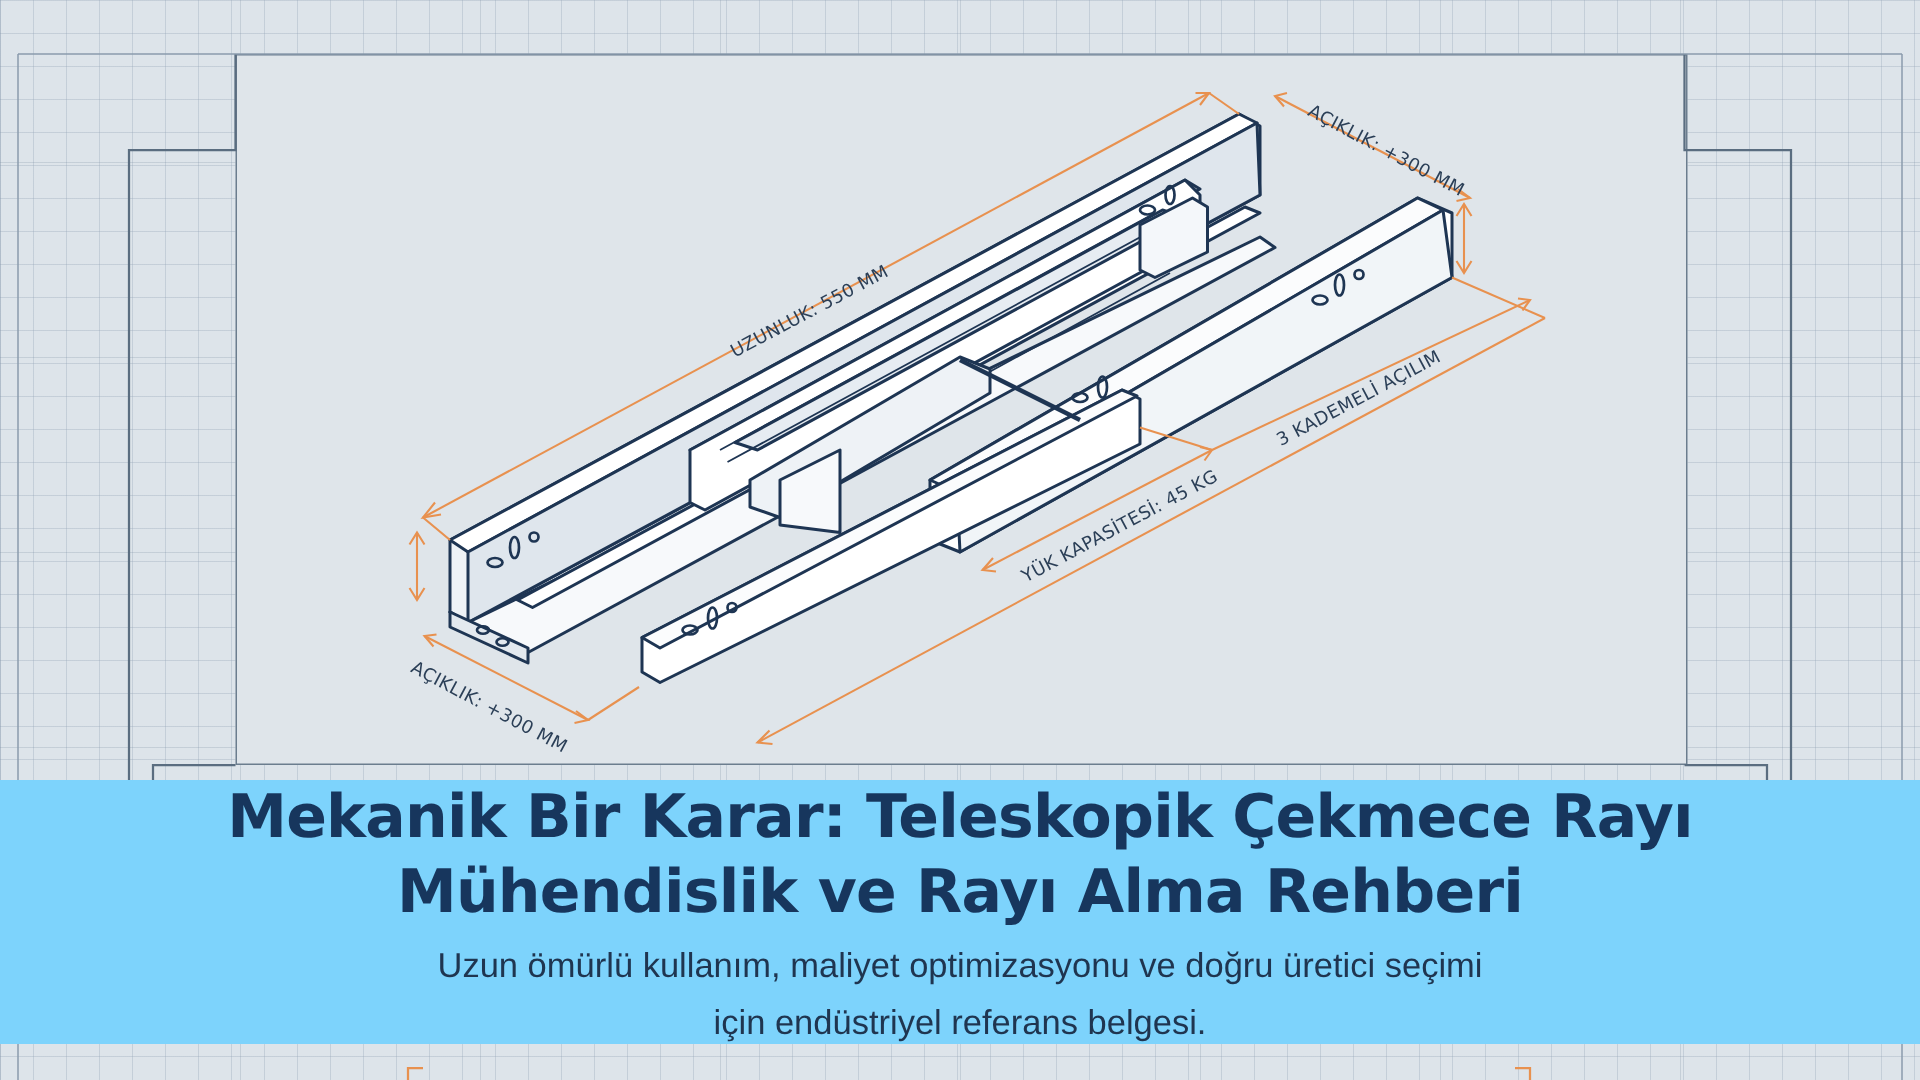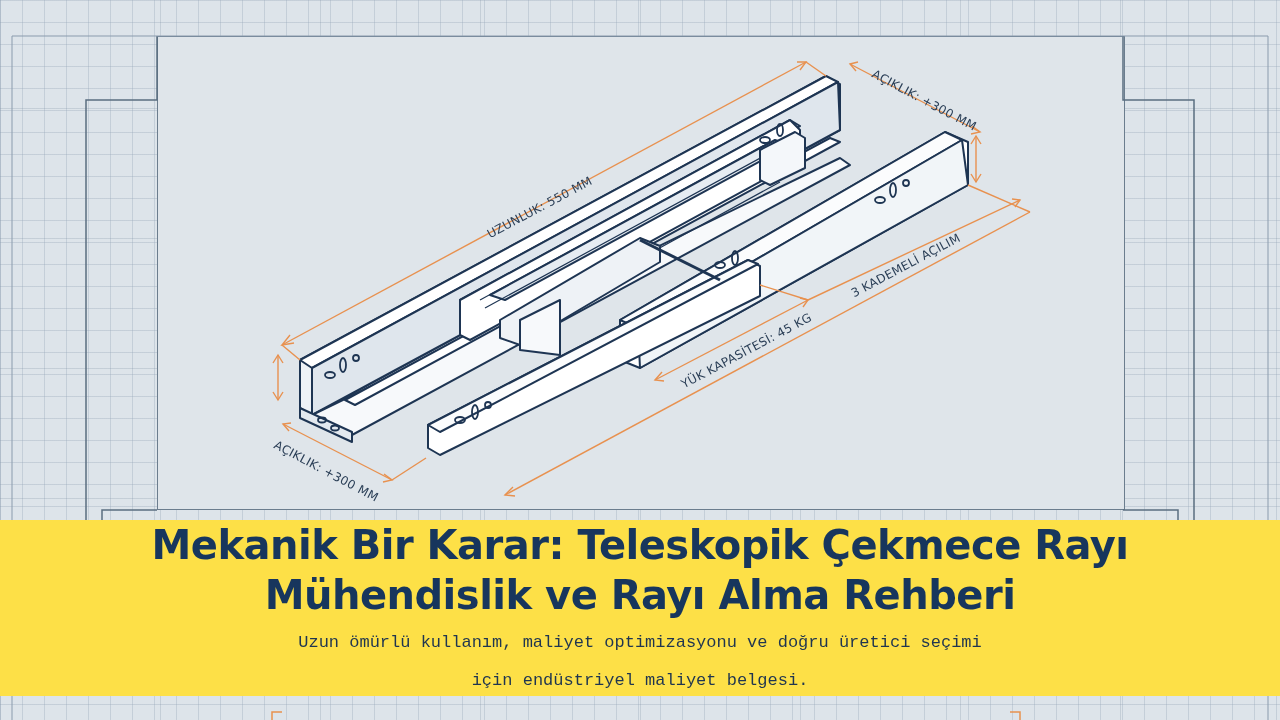--- a/index.html
+++ b/index.html
@@ -23,30 +23,30 @@
     background-size:160px 130px;
     background-position:0 -22px;
   }
   .center-panel {
     position:absolute; left:157px; top:36px; width:966px; height:472px;
     background:#dfe5ea; border:1.5px solid #6b7d8e;
   }
   svg.art { position:absolute; left:0; top:0; }
   .title-block {
     position:absolute; left:0; top:520px; width:1280px; text-align:center;
-    background:#fde047;
+    background:#7dd3fc;
   }
   .title {
     font-family:"DejaVu Sans", sans-serif; font-weight:bold;
     color:#17365d; font-size:40px; line-height:50px; letter-spacing:-0.5px;
     margin:0;
   }
   .subtitle {
-    font-family:Liberation Mono, monospace;
-    color:#1f3550; font-size:17px; line-height:30px; margin-top:8px;
+    font-family:Liberation Sans, sans-serif;
+    color:#1f3550; font-size:23px; line-height:30px; margin-top:8px;
   }
   .dim-label {
     position:absolute; font-family:"DejaVu Sans", sans-serif; font-size:12px;
     color:#2b3f57; white-space:nowrap; transform-origin:left center; letter-spacing:0.3px;
   }
 </style>
 </head>
 <body>
 
 <div class="grid"></div>
@@ -168,14 +168,14 @@
 <div class="dim-label" style="left:488px; top:228px; transform:rotate(-28deg);">UZUNLUK: 550 MM</div>
 <div class="dim-label" style="left:873px; top:66px; transform:rotate(28deg);">AÇIKLIK: +300 MM</div>
 <div class="dim-label" style="left:275px; top:437px; transform:rotate(28deg);">AÇIKLIK: +300 MM</div>
 <div class="dim-label" style="left:682px; top:378px; transform:rotate(-28deg);">YÜK KAPASİTESİ: 45 KG</div>
 <div class="dim-label" style="left:852px; top:287px; transform:rotate(-28deg);">3 KADEMELİ AÇILIM</div>
 
 <div class="title-block">
   <h1 class="title">Mekanik Bir Karar: Teleskopik Çekmece Rayı</h1>
   <h1 class="title">Mühendislik ve Rayı Alma Rehberi</h1>
   <div class="subtitle">Uzun ömürlü kullanım, maliyet optimizasyonu ve doğru üretici seçimi</div>
-  <div class="subtitle">için endüstriyel maliyet belgesi.</div>
+  <div class="subtitle">için endüstriyel referans belgesi.</div>
 </div>
 
 </body></html>

